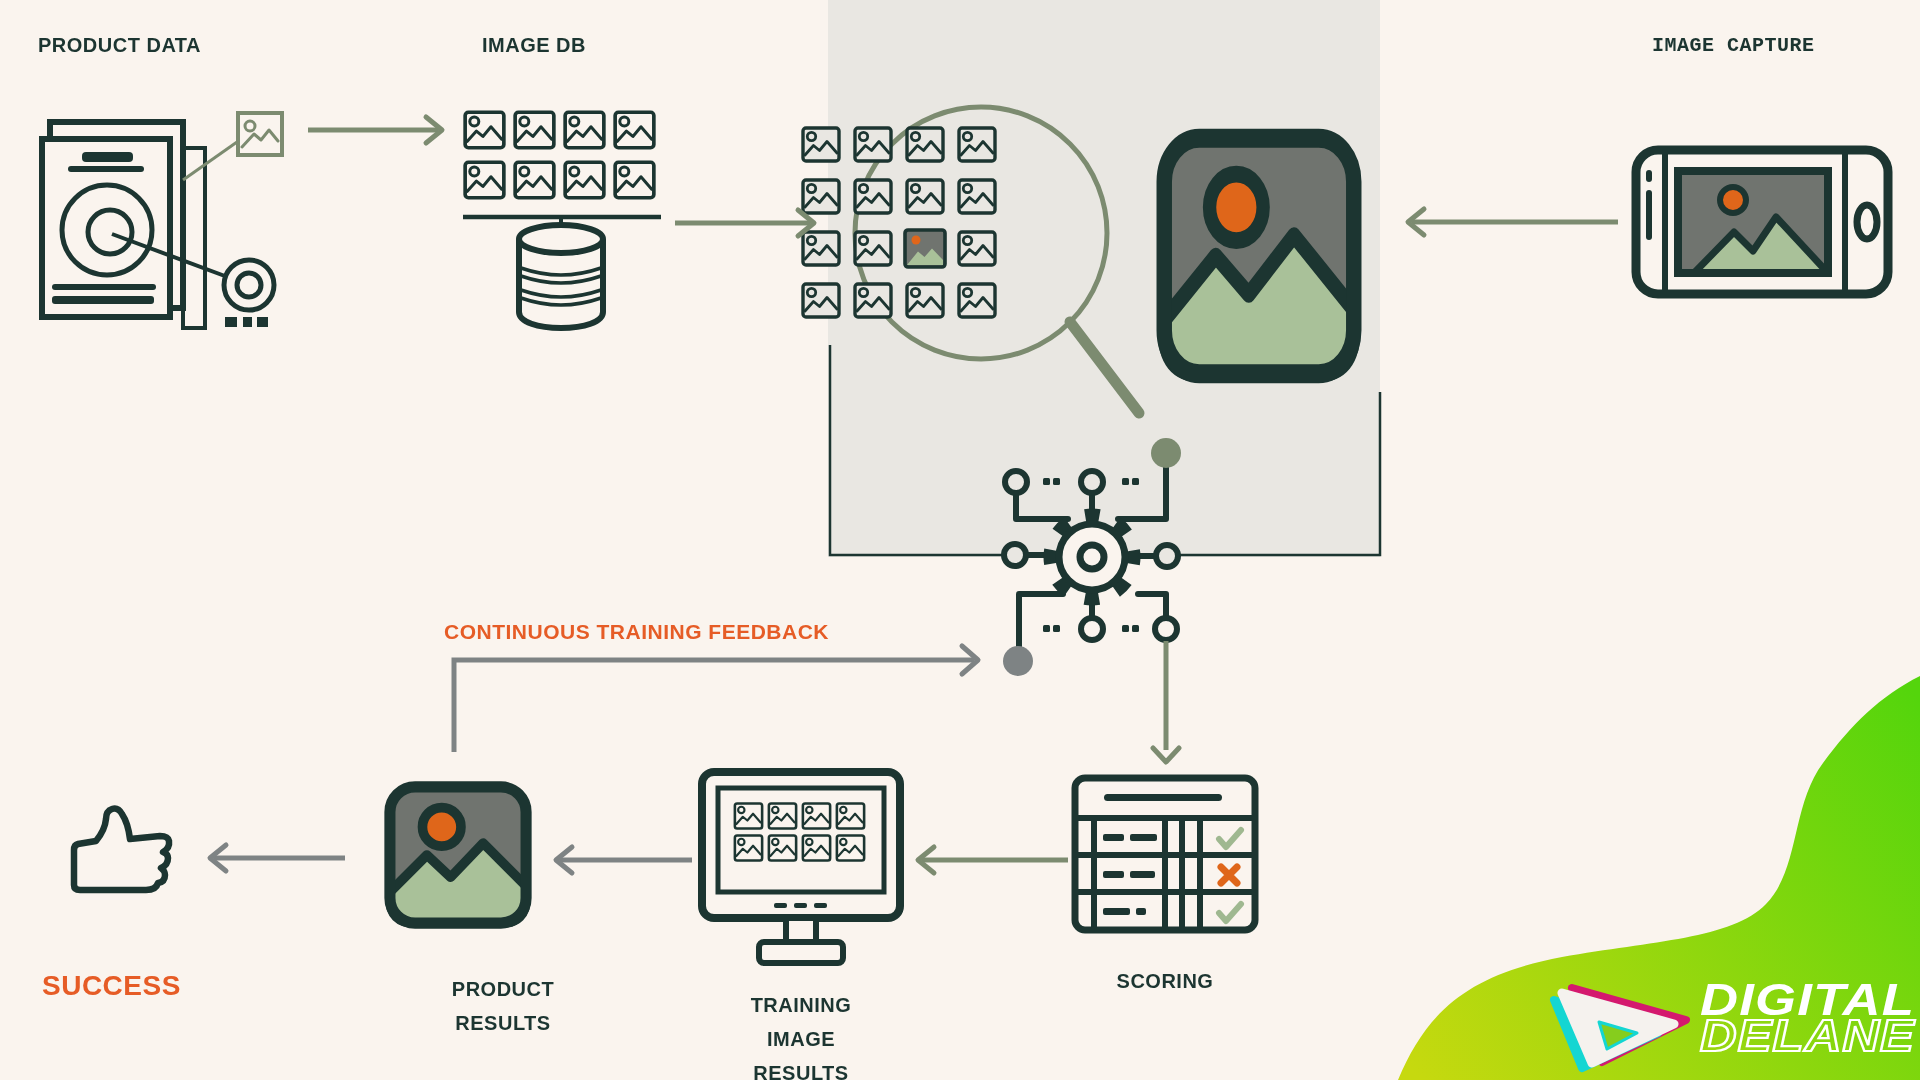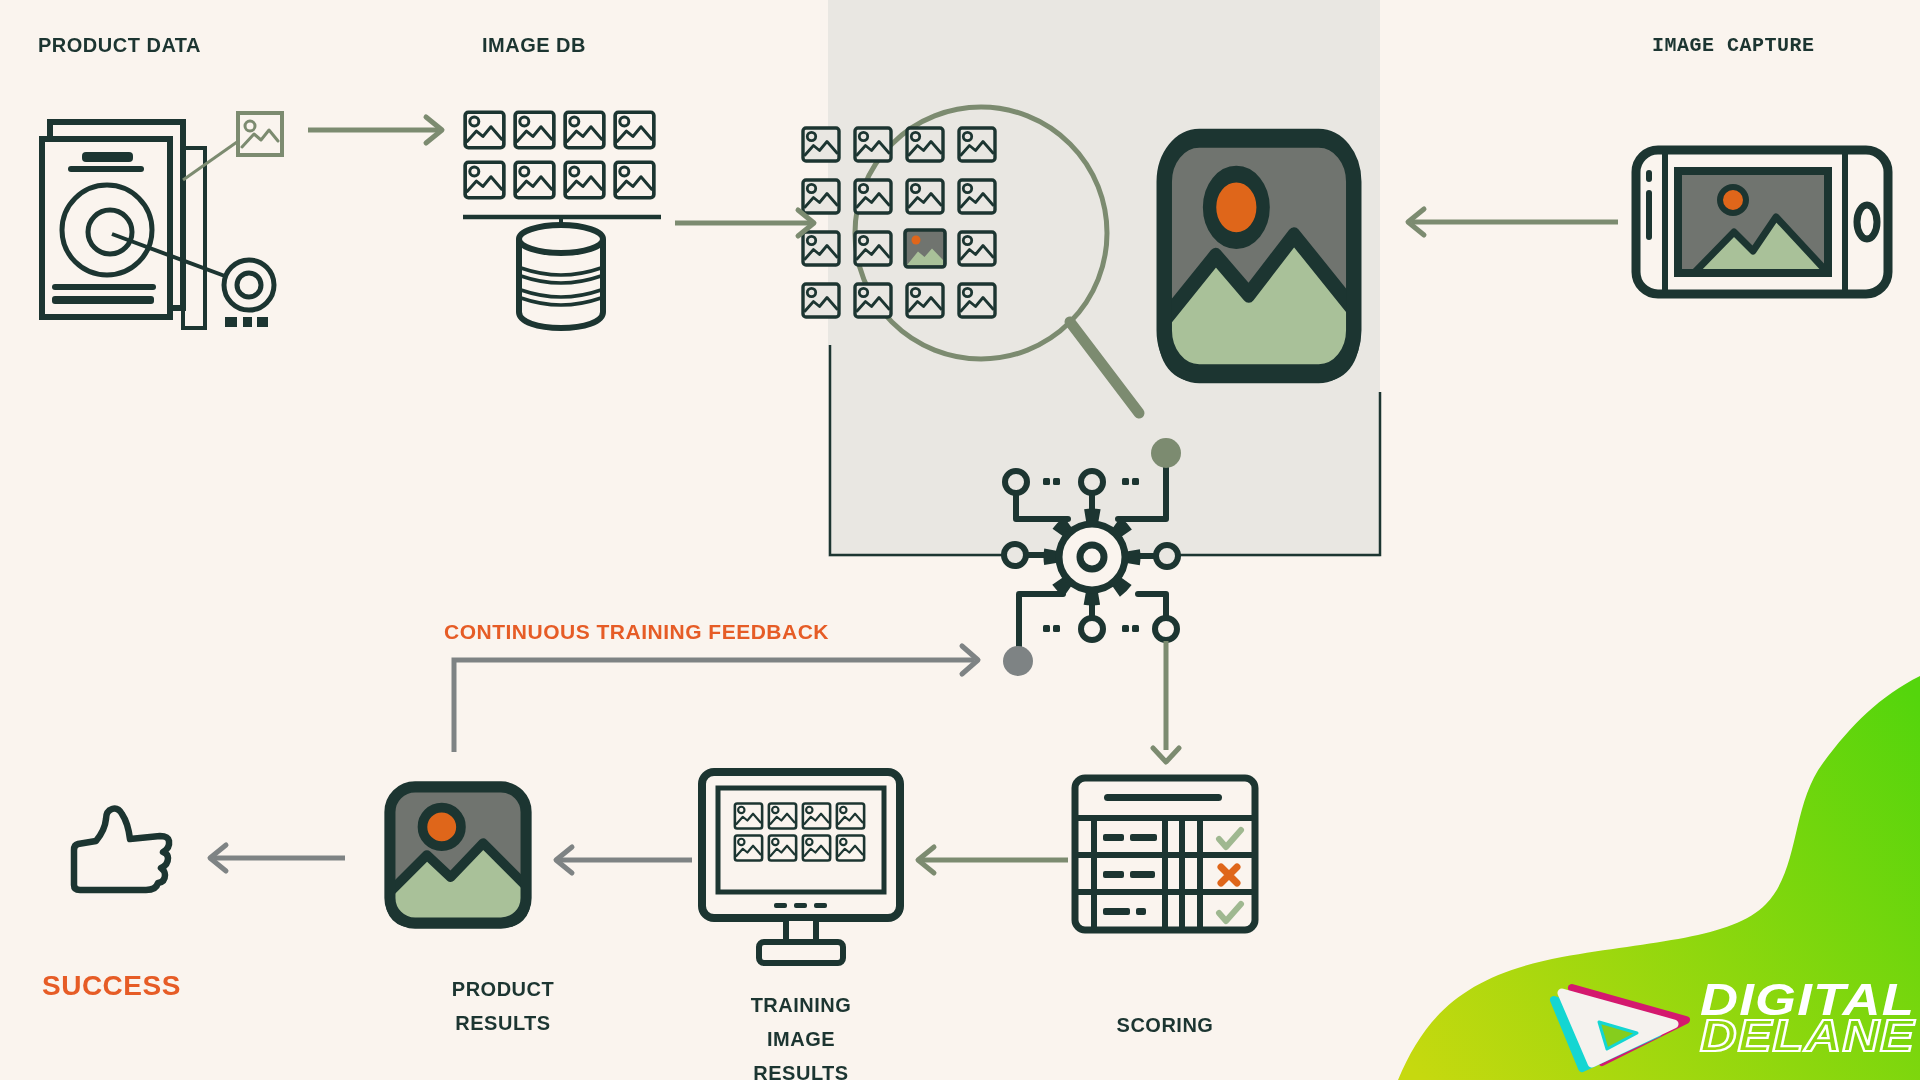--- a/index.html
+++ b/index.html
@@ -246,14 +246,14 @@
   <div class="lbl orange" style="left:42px;top:970px;font-size:28px;">SUCCESS</div>
   <div class="lbl center" style="left:374px;top:972px;width:168px;margin-left:45px;">
     <span class="ln">PRODUCT</span>
     <span class="ln">RESULTS</span>
   </div>
   <div class="lbl center" style="left:700px;top:988px;width:202px;">
     <span class="ln">TRAINING</span>
     <span class="ln">IMAGE</span>
     <span class="ln">RESULTS</span>
   </div>
-  <div class="lbl center" style="left:1072px;top:970px;width:186px;margin-top:44px;">SCORING</div>
+  <div class="lbl center" style="left:1072px;top:970px;width:186px;">SCORING</div>
 </div>
 
 </body></html>

